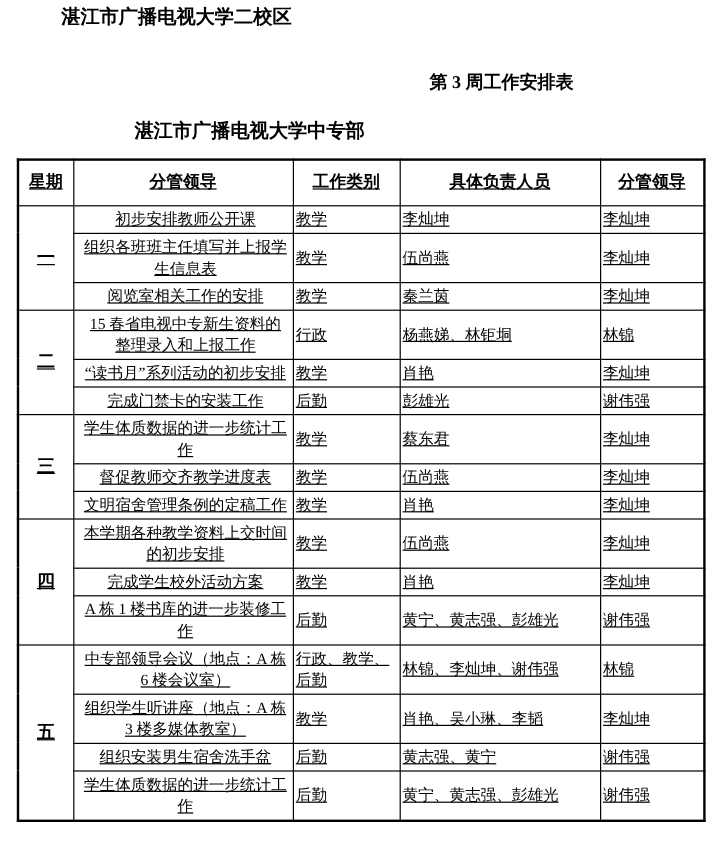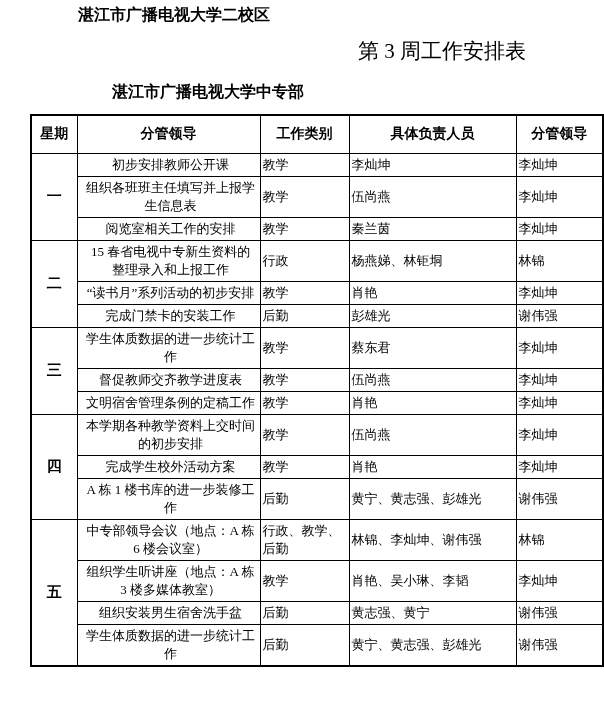--- a/index.html
+++ b/index.html
@@ -9,46 +9,47 @@
     font-family: "Liberation Serif", "DejaVu Serif", serif;
     color: #000000;
   }
   .doc {
     width: 604px;
     height: 715px;
     padding-top: 6px;
     overflow: hidden;
   }
   .title1 {
-    margin-left: 78px;
+    margin-left: 51px;
     font-size: 16px;
     font-weight: bold;
     line-height: 18px;
   }
   .title2 {
-    margin-top: 18px;
+    margin-top: 36px;
     margin-left: 358px;
-    font-size: 21px;
-    font-weight: normal;
+    font-size: 15px;
+    font-weight: bold;
     line-height: 19px;
   }
   .title3 {
     margin-top: 22px;
     margin-left: 112px;
     font-size: 16px;
     font-weight: bold;
     line-height: 18px;
   }
   table.schedule {
     margin-top: 13px;
-    margin-left: 30px;
+    margin-left: 14px;
     width: 572px;
     border-collapse: collapse;
     table-layout: fixed;
     border: 2px solid #000000;
+    text-decoration: underline;
   }
   table.schedule th, table.schedule td {
     border: 1px solid #000000;
     vertical-align: middle;
   }
   th.hdr {
     font-size: 14px;
     font-weight: bold;
     text-align: center;
     height: 38px;

